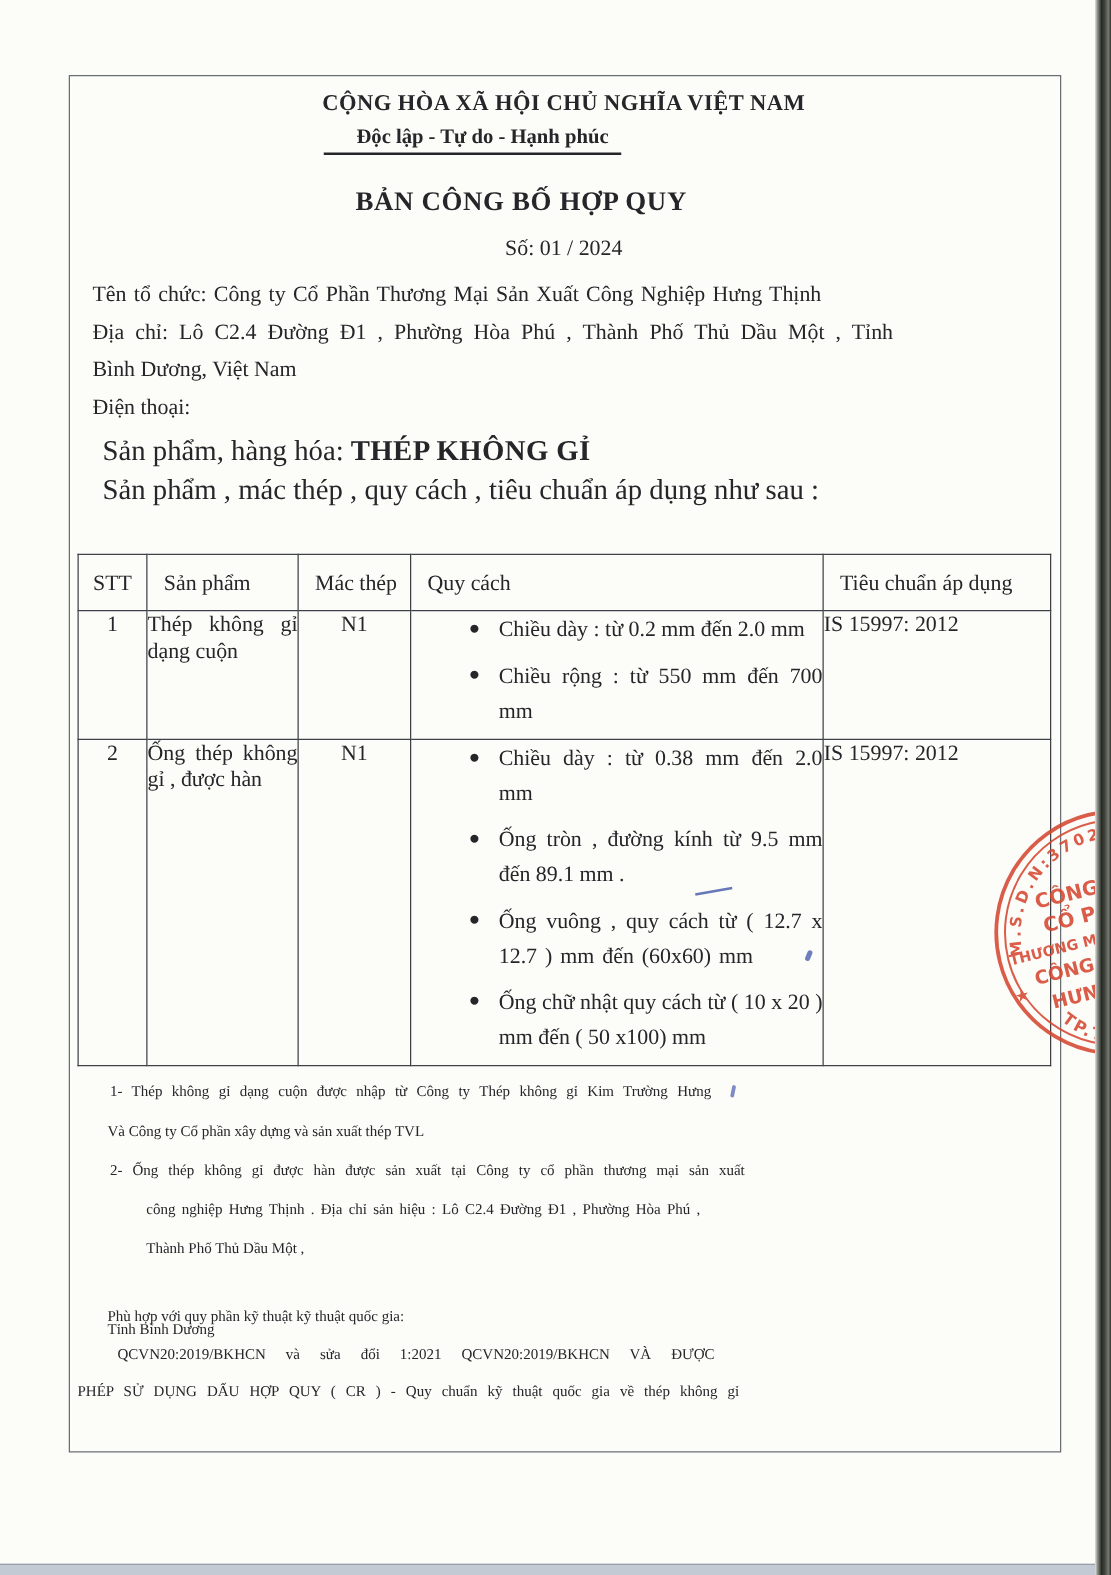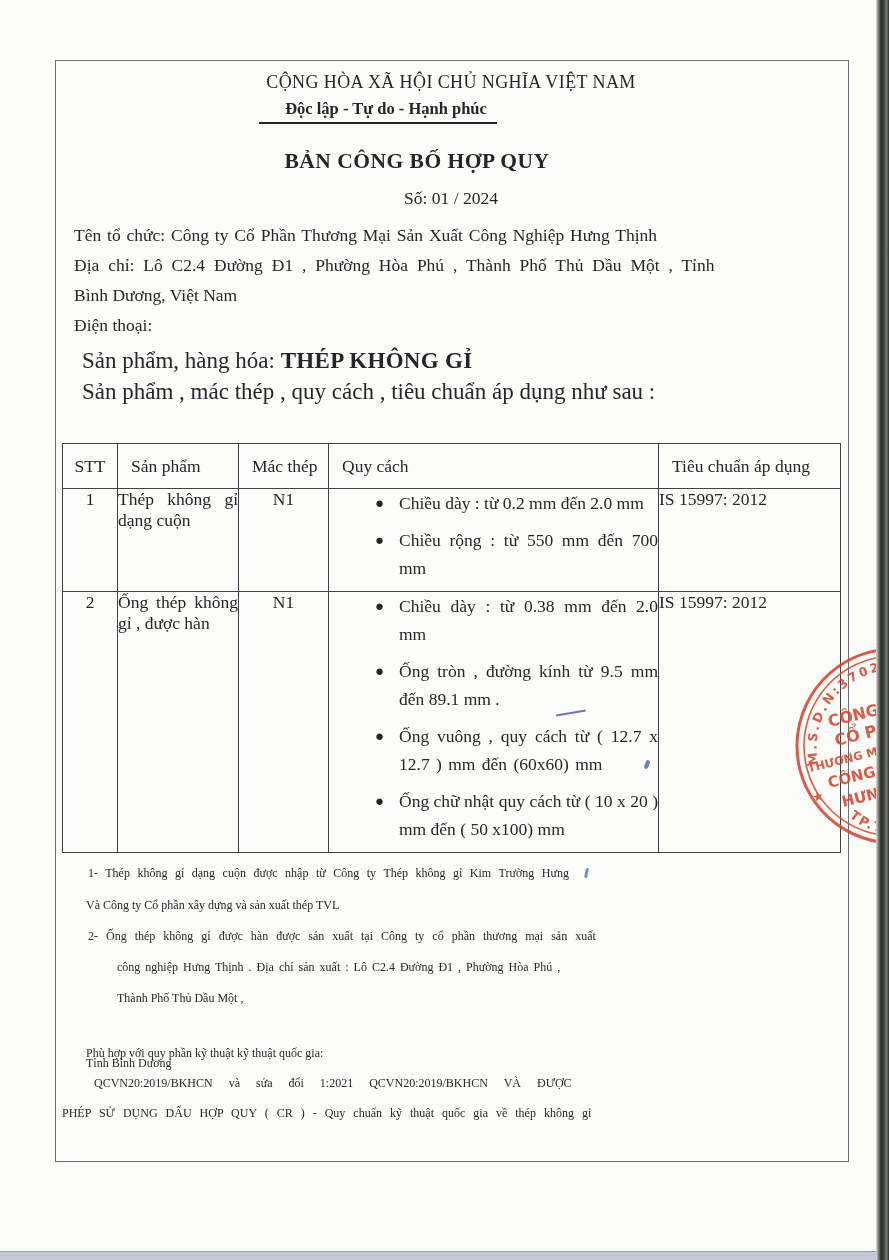--- a/index.html
+++ b/index.html
@@ -18,21 +18,21 @@
   .edge-bottom{
     position:absolute;left:0;bottom:0;width:889px;height:8px;z-index:39;
     background:#c3cad3;border-top:1px solid #98a0aa;
   }
   .page-border{
     position:absolute;left:55px;top:60px;width:792px;height:1100px;
     border:1.5px solid #6a6f75;z-index:1;
   }
   
   .nat-title{left:55px;top:72px;width:792px;text-align:center;
-    font-size:18px;font-weight:normal;letter-spacing:.4px;}
+    font-size:18px;font-weight:bold;letter-spacing:.4px;}
   .motto-wrap{left:55px;top:99px;width:672px;text-align:center;}
   .motto{display:inline-block;font-size:16.5px;font-weight:bold;
     border-bottom:2.5px solid #25262a;padding:0 10px 3px 26px;margin-left:-26px;}
   .doc-title{left:55px;top:149px;width:724px;text-align:center;
     font-size:21.5px;font-weight:bold;letter-spacing:.5px;}
   .doc-num{left:55px;top:188px;width:792px;text-align:center;font-size:17.5px;}
   
   .info{left:74px;top:220px;width:766px;font-size:17.5px;}
   .info .iline{height:30px;line-height:30px;white-space:nowrap;}
   .info .iline.justified{word-spacing:4.5px;}
@@ -169,21 +169,21 @@
             </div>
       </td>
       <td class="tc">IS 15997: 2012</td>
     </tr>
   </tbody>
     </table>
 
   <div class="nline n1l1">1- Thép không gỉ dạng cuộn được nhập từ Công ty Thép không gỉ Kim Trường Hưng</div>
   <div class="nline n1l2">Và Công ty Cổ phần xây dựng và sản xuất thép TVL</div>
   <div class="nline n2l1">2- Ống thép không gỉ được hàn được sản xuất tại Công ty cổ phần thương mại sản xuất</div>
-  <div class="nline n2l2">công nghiệp Hưng Thịnh . Địa chỉ sản xuất : Lô C2.4 Đường Đ1 , Phường Hòa Phú ,</div>
+  <div class="nline n2l2">công nghiệp Hưng Thịnh . Địa chỉ sản hiệu : Lô C2.4 Đường Đ1 , Phường Hòa Phú ,</div>
   <div class="nline n2l3">Thành Phố Thủ Dầu Một ,</div>
   <div class="nline prov">Tỉnh Bình Dương</div>
   <div class="nline conf">Phù hợp với quy phần kỹ thuật kỹ thuật quốc gia:</div>
   <div class="nline qcvn">QCVN20:2019/BKHCN và sửa đổi 1:2021 QCVN20:2019/BKHCN VÀ ĐƯỢC</div>
   <div class="nline phep">PHÉP SỬ DỤNG DẤU HỢP QUY ( CR ) - Quy chuẩn kỹ thuật quốc gia về thép không gỉ</div>
 
   <svg class="stamp" width="240" height="240" viewBox="0 0 240 240">
     <g opacity="0.87" transform="rotate(-14 120 120)">
       <circle cx="120" cy="120" r="97" fill="none" stroke="#d5452e" stroke-width="3"></circle>
       <circle cx="120" cy="120" r="90" fill="none" stroke="#d5452e" stroke-width="1.6"></circle>

